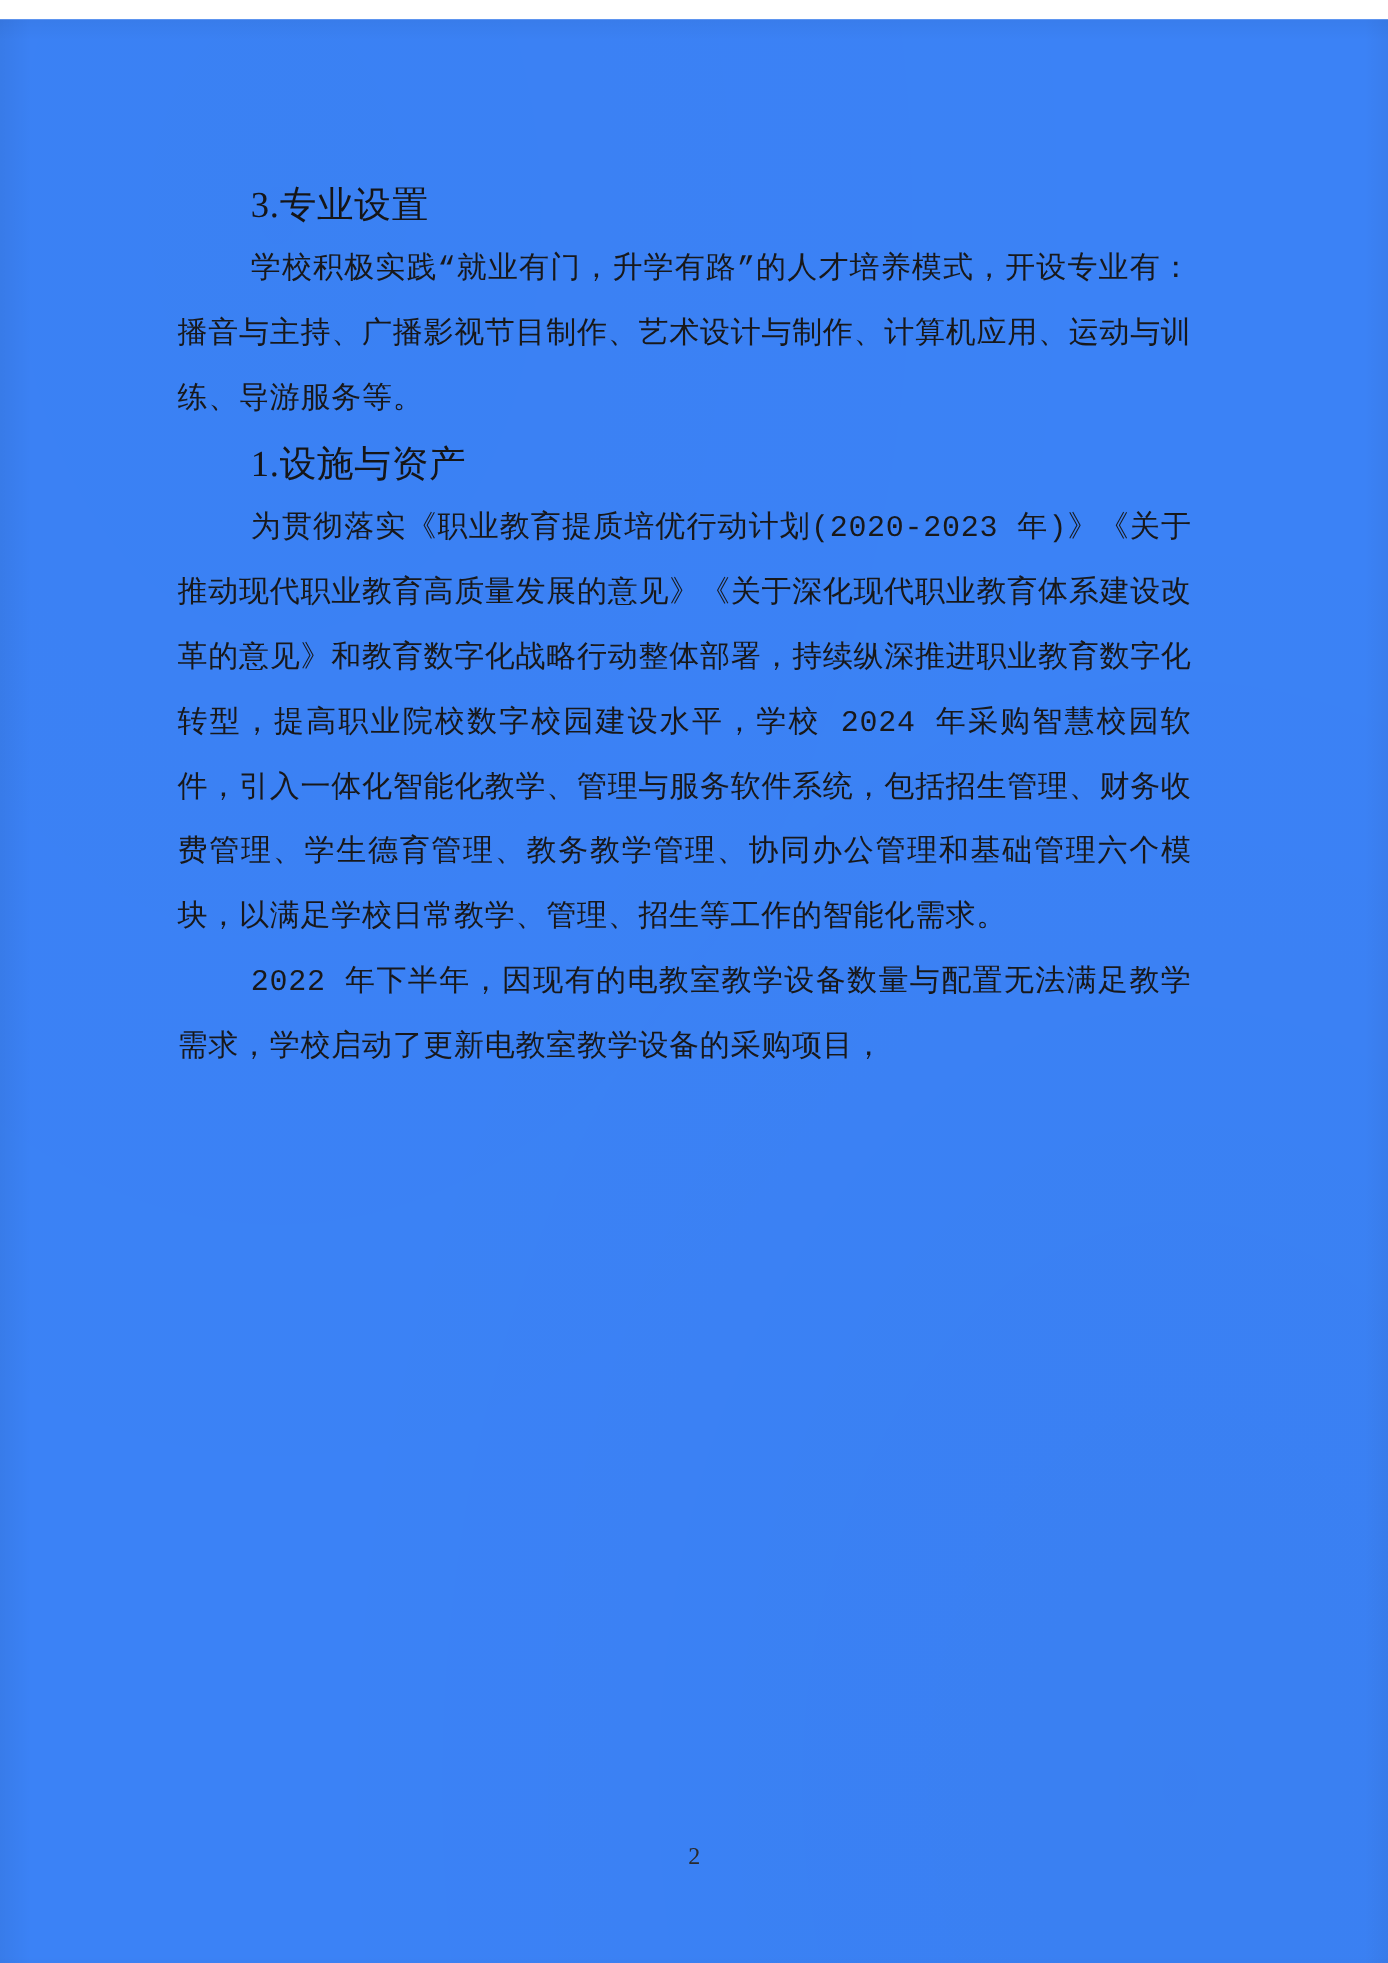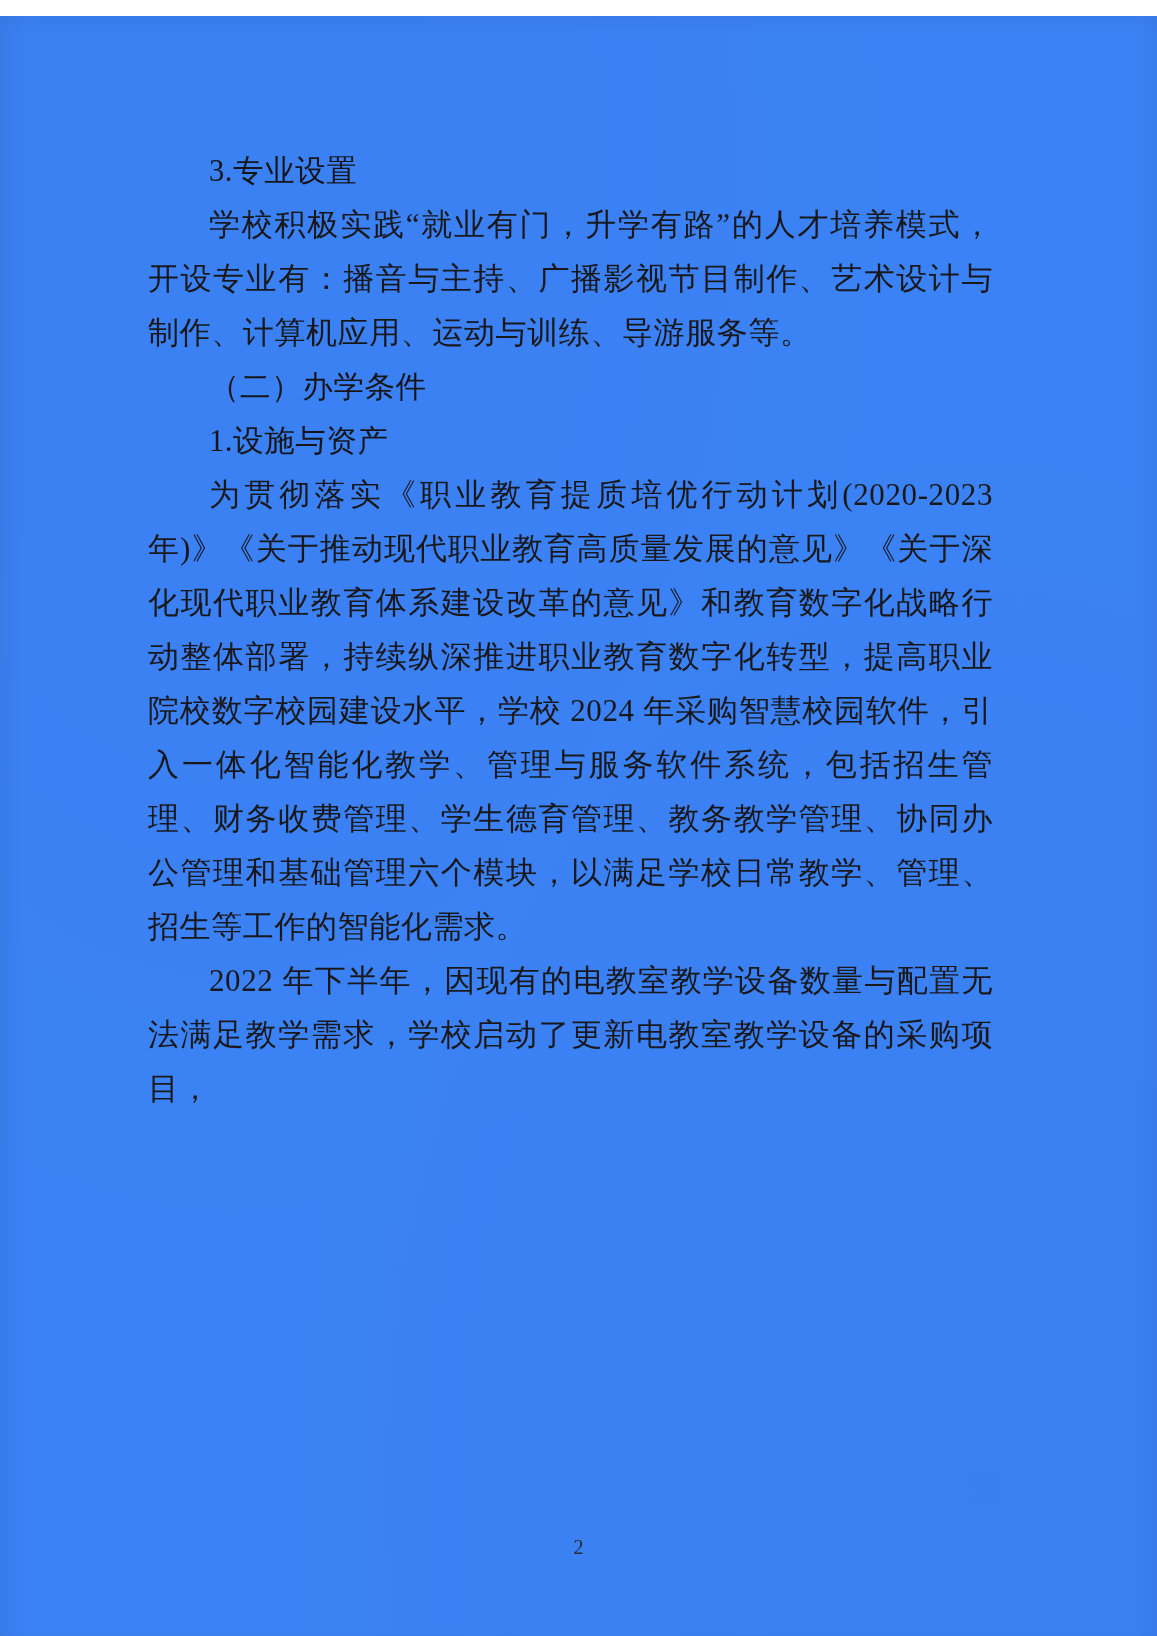--- a/index.html
+++ b/index.html
@@ -29,28 +29,28 @@
       radial-gradient(ellipse at 85% 90%, rgba(0,0,0,0.018), rgba(0,0,0,0) 55%);
     pointer-events: none;
   }
   .content {
     position: absolute;
     left: 148px;
     top: 128px;
     width: 845px;
   }
   .para {
-    font-size: 31px;
+    font-size: 25px;
     line-height: 54px;
     color: #18181a;
     letter-spacing: 0.6px;
     text-align: justify;
     text-justify: inter-ideograph;
     margin: 0 0 0 0;
-    font-family: Liberation Serif, serif;
+    font-family: Liberation Mono, monospace;
   }
   .indent2 {
     text-indent: 61px;
   }
   .heading {
     font-size: 30.5px;
     line-height: 54px;
     color: #151517;
     letter-spacing: 0.6px;
     text-indent: 61px;
@@ -101,21 +101,20 @@
   <div class="edge-left"></div>
   <div class="edge-right"></div>
   <div class="edge-bottom"></div>
 
   <div class="content">
 
     <div class="heading">3.专业设置</div>
 
     <div class="para indent2">学校积极实践“就业有门，升学有路”的人才培养模式，开设专业有：播音与主持、广播影视节目制作、艺术设计与制作、计算机应用、运动与训练、导游服务等。</div>
 
-    <div class="heading">（二）办学条件</div>
 
     <div class="heading">1.设施与资产</div>
 
 
 
     <div class="para indent2">为贯彻落实《职业教育提质培优行动计划(2020-2023 年)》《关于推动现代职业教育高质量发展的意见》《关于深化现代职业教育体系建设改革的意见》和教育数字化战略行动整体部署，持续纵深推进职业教育数字化转型，提高职业院校数字校园建设水平，学校 2024 年采购智慧校园软件，引入一体化智能化教学、管理与服务软件系统，包括招生管理、财务收费管理、学生德育管理、教务教学管理、协同办公管理和基础管理六个模块，以满足学校日常教学、管理、招生等工作的智能化需求。</div>
 
     <div class="para indent2">2022 年下半年，因现有的电教室教学设备数量与配置无法满足教学需求，学校启动了更新电教室教学设备的采购项目，</div>
 
   </div>

